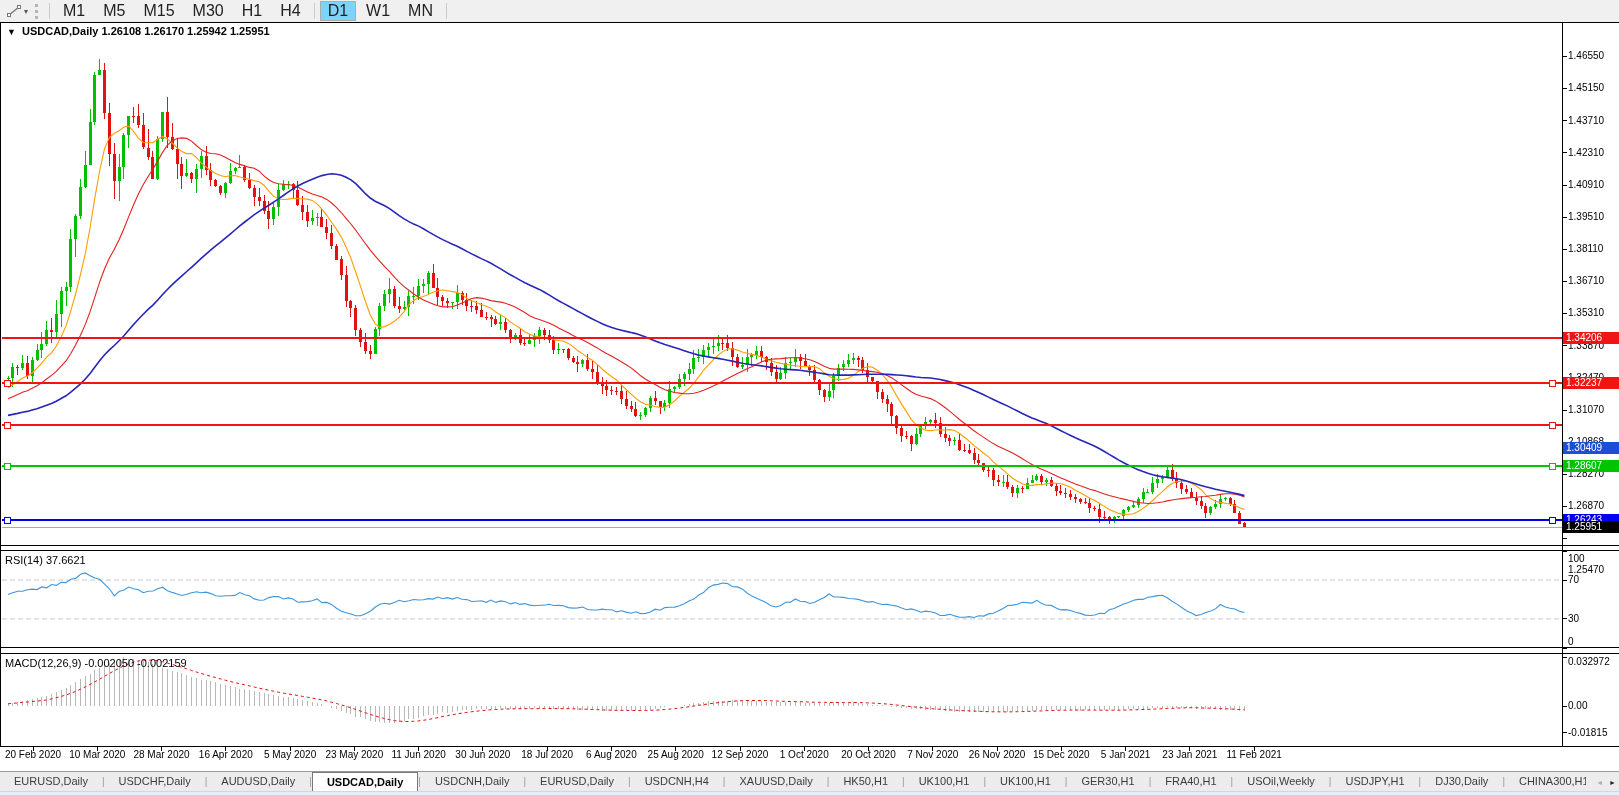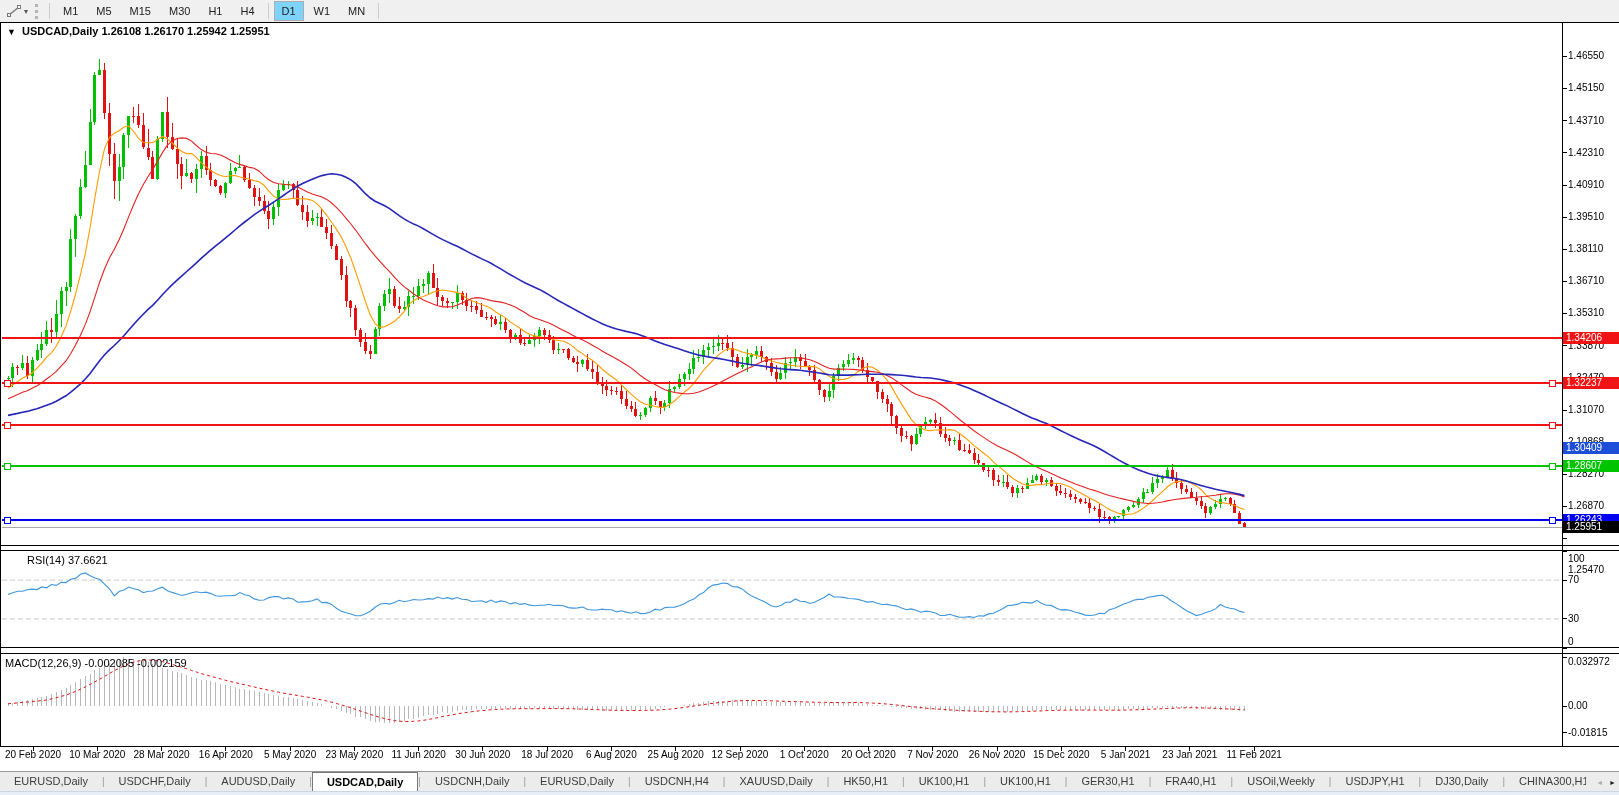--- a/index.html
+++ b/index.html
@@ -5,29 +5,29 @@
   html,body{margin:0;padding:0;background:#fff;}
   .screen{position:relative;width:1619px;height:795px;background:#fff;overflow:hidden;
           font-family:"Liberation Sans",sans-serif;color:#000;}
   
   .toolbar{position:absolute;top:0;left:0;width:1619px;height:22px;background:#f0f0f0;
            display:flex;align-items:center;z-index:6;}
   .tool-icon{width:20px;height:16px;margin-left:4px;display:flex;align-items:center;justify-content:center;}
   .caret{font-size:8px;color:#555;margin:0 2px 0 0;}
   .grip{width:0;height:15px;border-left:3px dotted #b4b4b4;margin:0 7px 0 5px;}
   .tsep{width:1px;height:16px;background:#cccccc;margin:0 4px;}
-  .tfbtn{height:18px;line-height:18px;padding:0 7px;font-size:11px;color:#222;margin:0 1px;
+  .tfbtn{height:18px;line-height:18px;padding:0 7px;font-size:16px;color:#222;margin:0 1px;
          border:1px solid transparent;}
   .tfbtn.active{background:#7dd3fc;border:1px solid #adadad;}
   
   #chart-svg{position:absolute;top:0;left:0;z-index:1;}
   .chart-title{position:absolute;top:25px;left:7px;font-size:11px;font-weight:bold;z-index:3;white-space:nowrap;}
   .chart-title .tri{font-size:9px;margin-right:3px;font-weight:normal;}
   .pane-label{position:absolute;left:5px;font-size:11px;z-index:3;white-space:nowrap;}
-  #rsi-label{top:554px;margin-left:22px;}
+  #rsi-label{top:554px;}
   #macd-label{top:657px;}
   #axis-col{position:absolute;top:0;left:0;width:1619px;height:795px;z-index:2;pointer-events:none;}
   .axis-tick{position:absolute;left:1568px;width:50px;font-size:10px;color:#000;}
   .axis-box{position:absolute;left:1563px;width:54px;height:12px;line-height:12px;font-size:10px;
             color:#fff;padding-left:3px;z-index:3;}
   #date-axis{position:absolute;top:0;left:0;width:1414px;height:795px;z-index:2;pointer-events:none;}
   .date-label{position:absolute;top:749px;transform:translateX(-50%);font-size:10px;white-space:nowrap;}
   
   .tabbar{position:absolute;top:771px;left:0;width:1619px;height:20px;background:#ececec;
           border-top:1px solid #9a9a9a;z-index:6;}
@@ -937,21 +937,21 @@
       </div>
   </div>
 
   <div class="chart-title">
     <span class="tri">▼</span>
     <span>USDCAD,Daily</span>
     <span>1.26108 1.26170 1.25942 1.25951</span>
   </div>
 
   <div class="pane-label" id="rsi-label">RSI(14) 37.6621</div>
-  <div class="pane-label" id="macd-label">MACD(12,26,9) -0.002085 -0.002159</div>
+  <div class="pane-label" id="macd-label">MACD(12,26,9) -0.002050 -0.002159</div>
 
   <div id="axis-col">
       <div class="axis-tick" style="top: 50px;">1.46550</div>
       <div class="axis-tick" style="top: 82.0114px;">1.45150</div>
       <div class="axis-tick" style="top: 114.937px;">1.43710</div>
       <div class="axis-tick" style="top: 146.949px;">1.42310</div>
       <div class="axis-tick" style="top: 178.96px;">1.40910</div>
       <div class="axis-tick" style="top: 210.972px;">1.39510</div>
       <div class="axis-tick" style="top: 242.983px;">1.38110</div>
       <div class="axis-tick" style="top: 274.994px;">1.36710</div>

